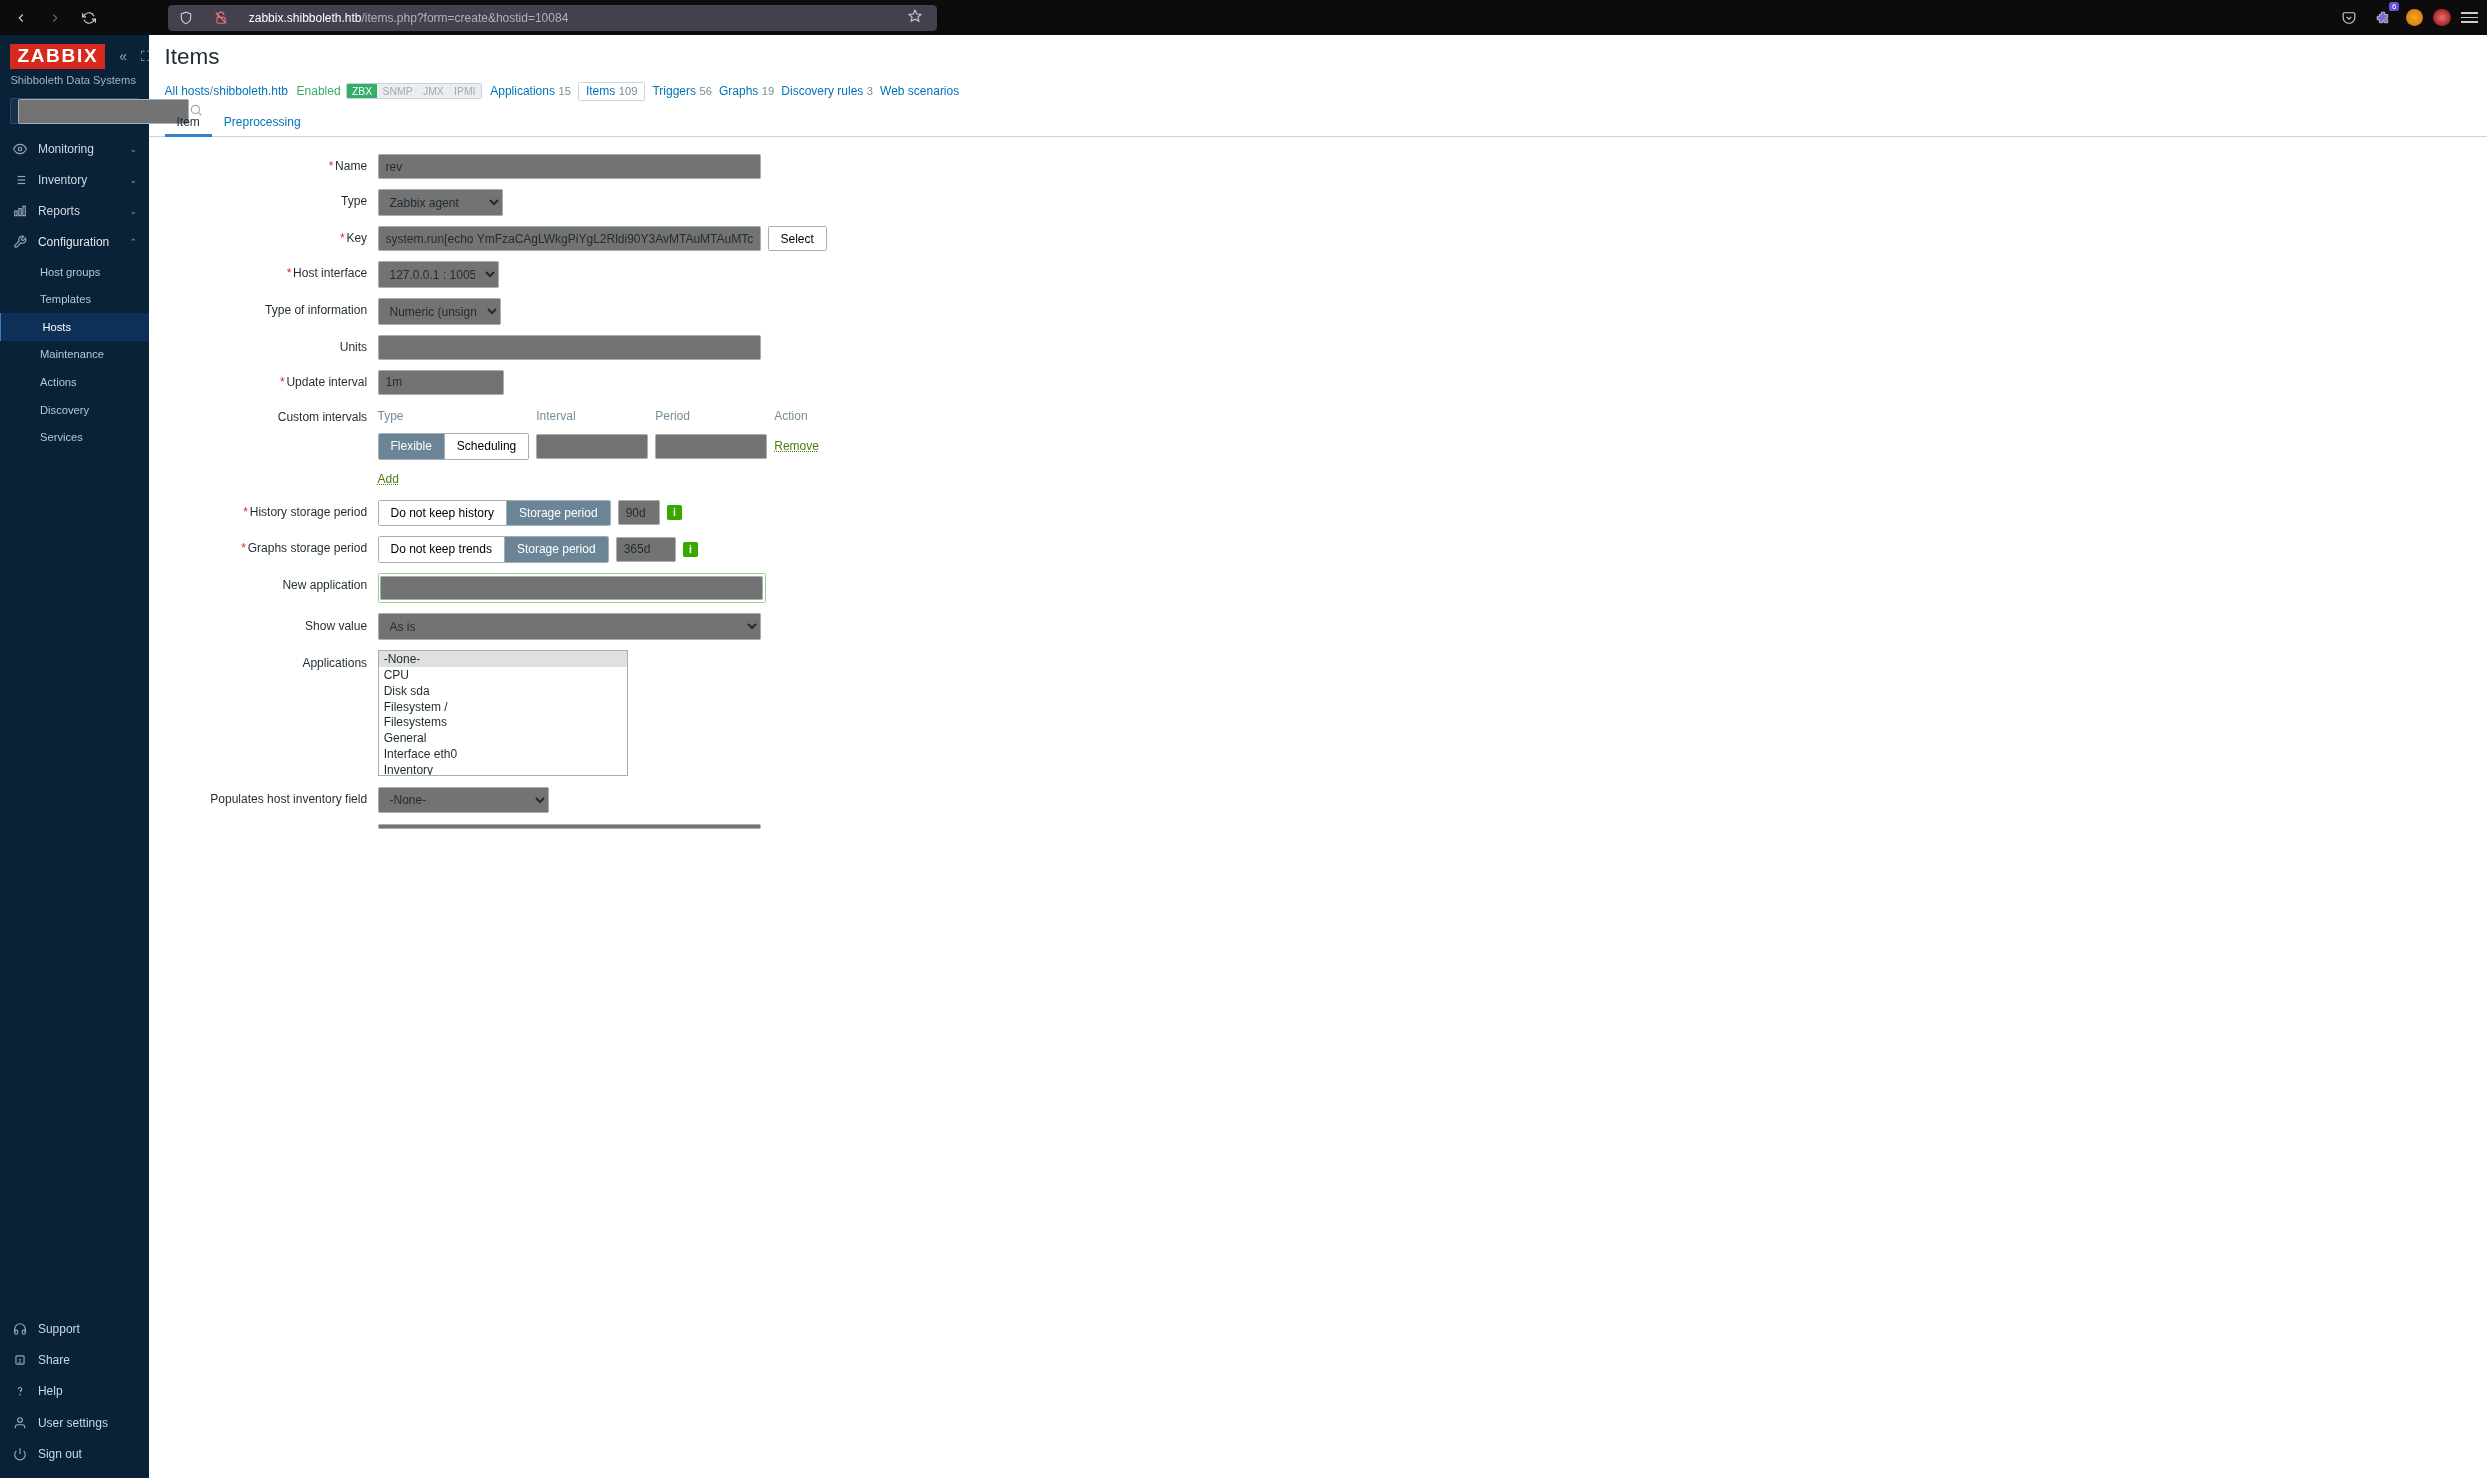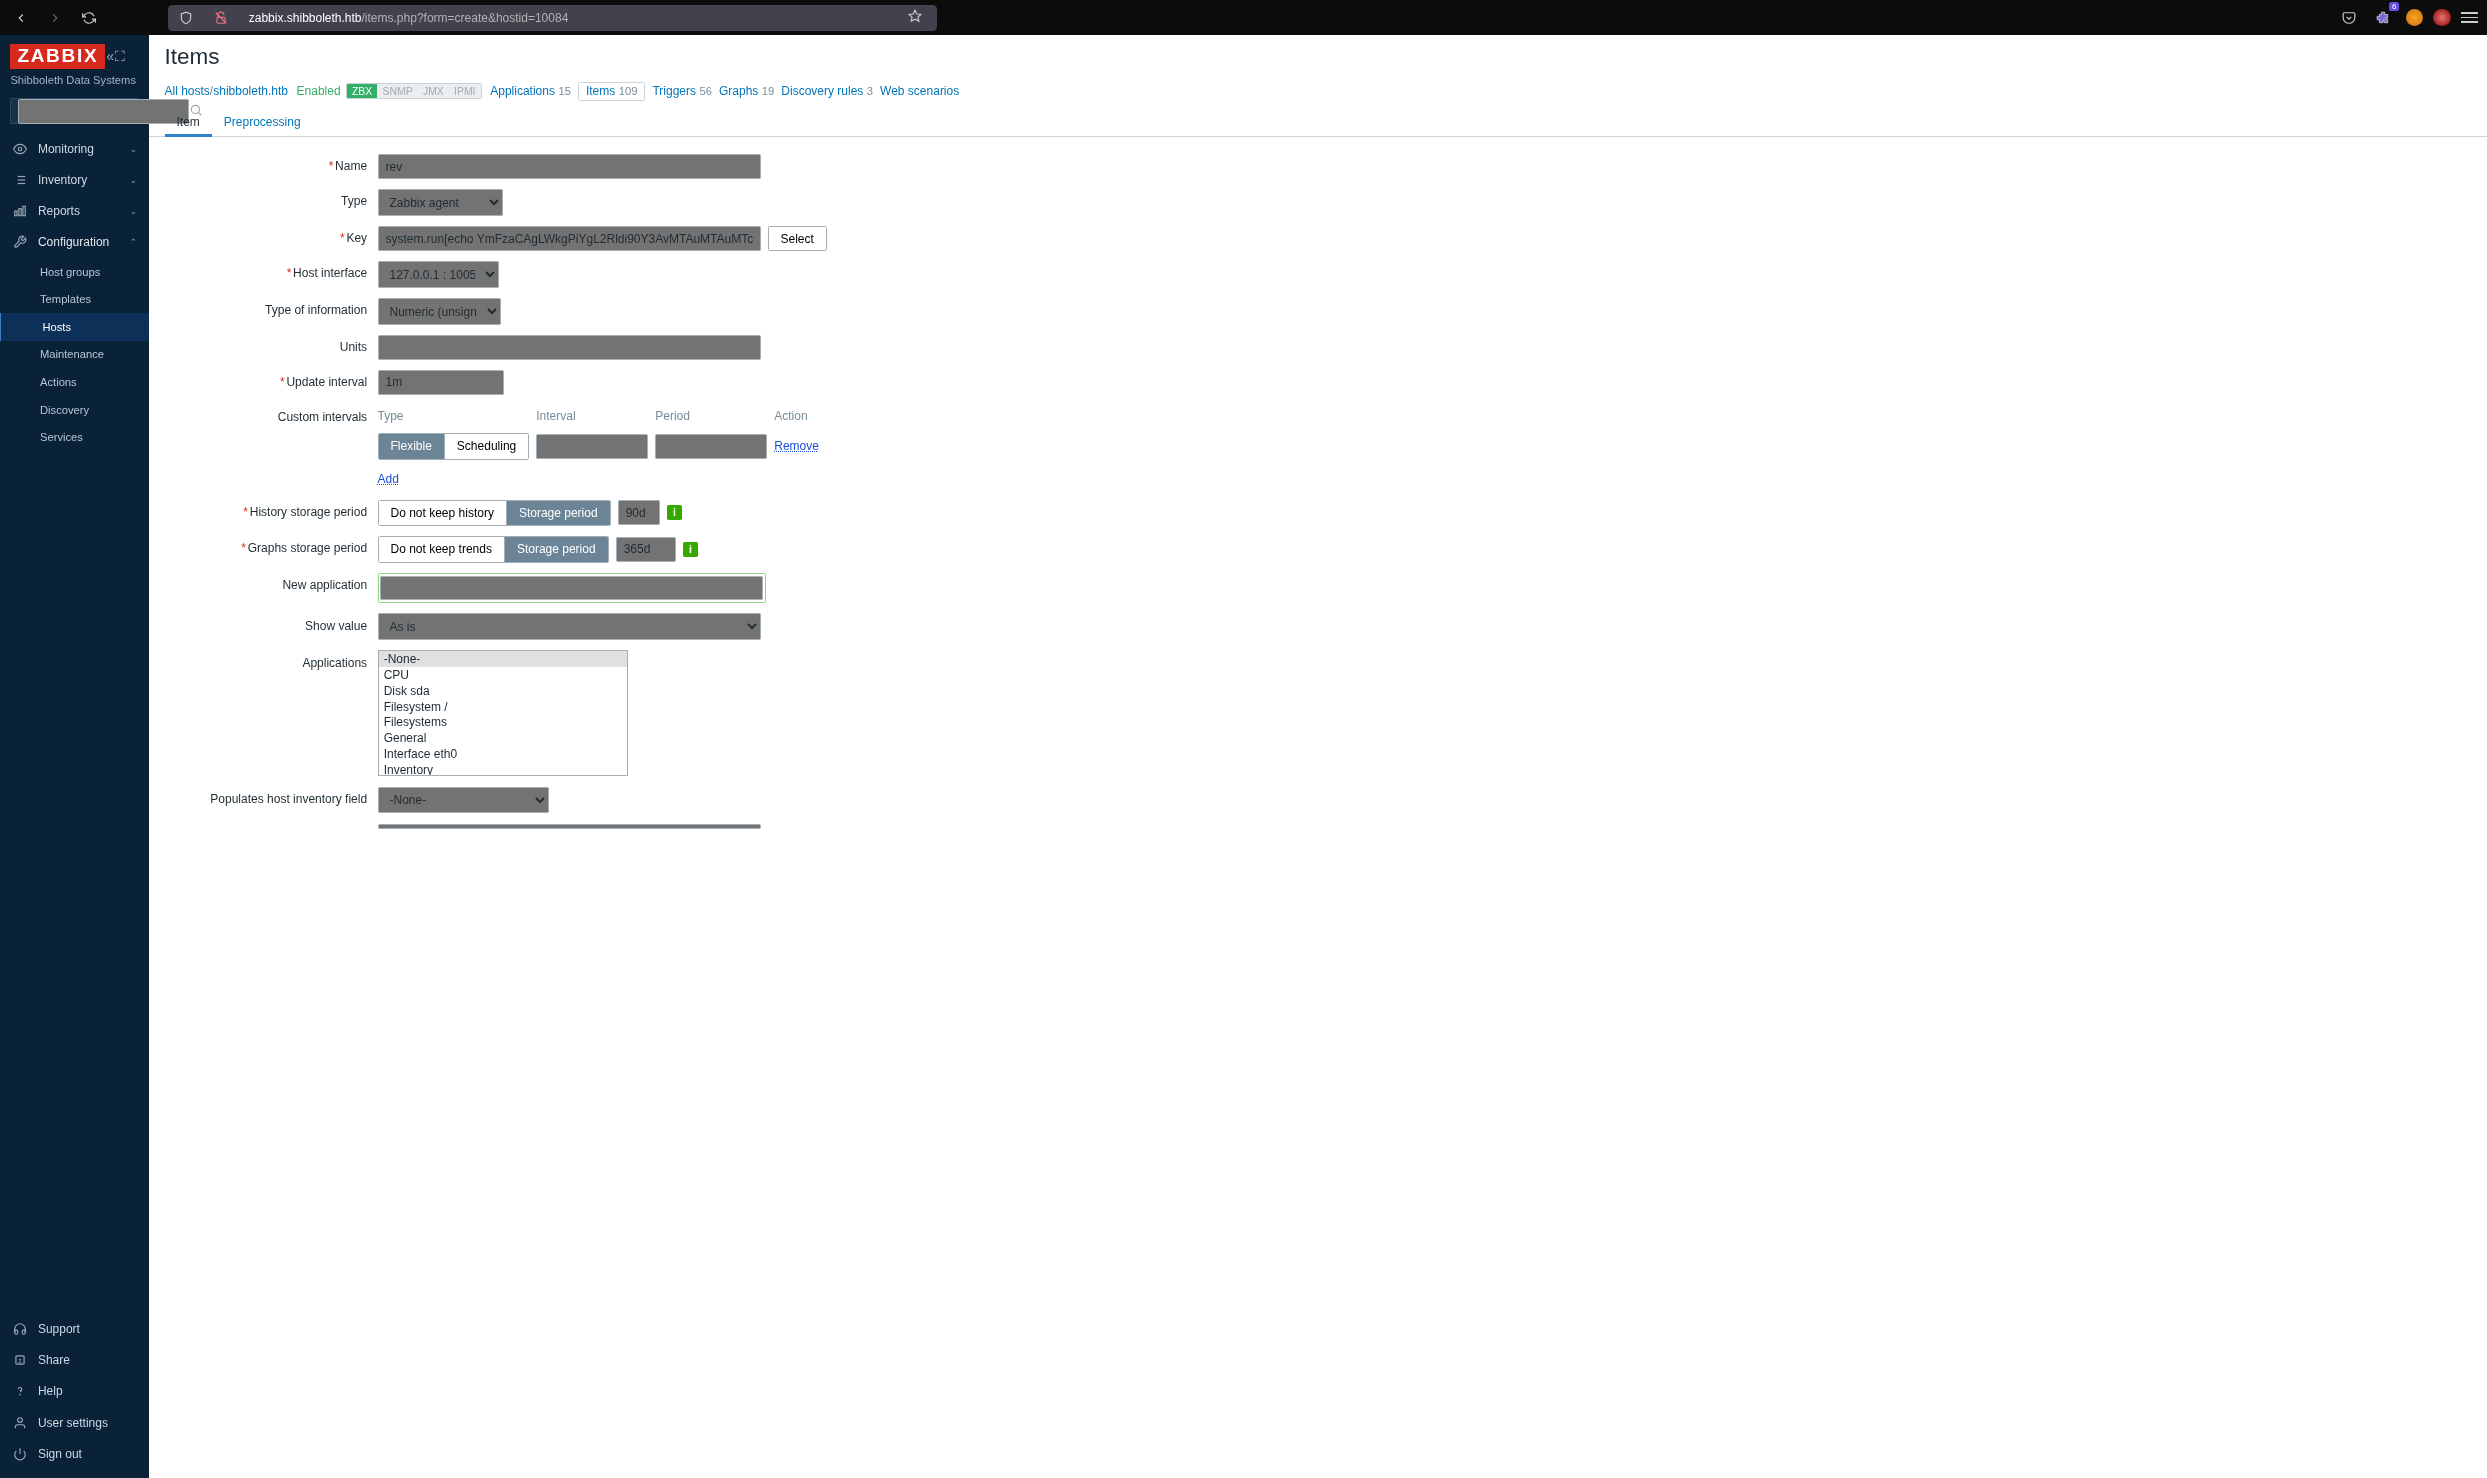--- a/index.html
+++ b/index.html
@@ -19,21 +19,21 @@
 .ext-orange { width: 17.3px; height: 17.3px; background: radial-gradient(#f5a623, #d0700f); border-radius: 50%; }
 .ext-red { width: 17.3px; height: 17.3px; background: radial-gradient(#e57373, #8b0000); border-radius: 50%; }
 .hamburger { width: 17.3px; height: 17.3px; display: flex; flex-direction: column; justify-content: center; gap: 2.6px; cursor: pointer; }
 .hamburger span { height: 1.7px; background: #ccc; }
 
 
 .app { display: flex; height: calc(100vh - 35px); }
 
 
 .sidebar { width: 149px; background: #0a2238; color: #e0e6ea; display: flex; flex-direction: column; font-size: 12px; flex-shrink: 0; }
-.logo-row { display: flex; align-items: center; padding: 8.6px 10.4px 0 10.4px; gap: 1px; }
+.logo-row { display: flex; align-items: center; padding: 8.6px 10.4px 0 10.4px; gap: 14px; }
 .logo { background: #d72a1e; color: #fff; font-weight: bold; font-size: 19px; padding: 1.7px 7px; letter-spacing: 1.7px; }
 .logo-ctrl { color: #9aa8b5; cursor: pointer; font-size: 14px; }
 .subtitle { padding: 5.2px 10.4px; font-size: 11.2px; color: #a3b3c3; }
 .search-box { margin: 7px 10.4px; position: relative; background: #18304a; height: 26px; border-radius: 1.7px; display: flex; align-items: center; padding: 0 7px; border: 0.9px solid #2a4a68; }
 .search-box input { background: transparent; border: none; color: #fff; flex: 1; outline: none; }
 .search-box .search-icon { color: #9aa8b5; }
 .nav-section { padding: 1.7px 0; }
 .nav-item { display: flex; align-items: center; padding: 8.6px 12px; cursor: pointer; gap: 10.4px; color: #cdd8e2; }
 .nav-item .icon { width: 15.5px; display: flex; justify-content: center; color: #9aa8b5; }
 .nav-item .label { flex: 1; }
@@ -74,21 +74,21 @@
 .w-wide { width: 383px; }
 .w-sel { width: 125px; }
 select.w-sel, select.w-med-sel { padding-right: 21px; }
 .w-small { width: 126px; }
 .btn { border: 0.9px solid #a3aeb5; background: #fff; padding: 4.3px 12px; cursor: pointer; font-size: 12px; border-radius: 1.7px; }
 .btn-group { display: flex; border: 0.9px solid #a3aeb5; border-radius: 1.7px; overflow: hidden; }
 .btn-seg { padding: 5.2px 12px; cursor: pointer; background: #fff; font-size: 12px; border: none; }
 .btn-seg.selected { background: #6c8596; color: #fff; }
 .btn-seg + .btn-seg { border-left: 0.9px solid #a3aeb5; }
 .info-icon { width: 15.5px; height: 15.5px; background: #36a800; color: #fff; display: inline-flex; align-items: center; justify-content: center; border-radius: 1.7px; font-size: 10.4px; font-weight: bold; cursor: pointer; }
-.link { color: #1d4ed8; cursor: pointer; text-decoration: underline dotted; }
+.link { color: #4d7c0f; cursor: pointer; text-decoration: underline dotted; }
 
 
 .intervals-table { border-collapse: collapse; }
 .intervals-table th { text-align: left; font-weight: normal; color: #768d99; padding: 3.5px 7px 7px 0; font-size: 12px; }
 .intervals-table td { padding: 3.5px 7px 3.5px 0; vertical-align: middle; }
 .intervals-table input { width: 112px; }
 .intervals-table .add-row td { padding-top: 8.6px; }
 
 
 .listbox { border: 0.9px solid #a3aeb5; width: 250px; height: 126px; overflow-y: auto; background: #fff; }

